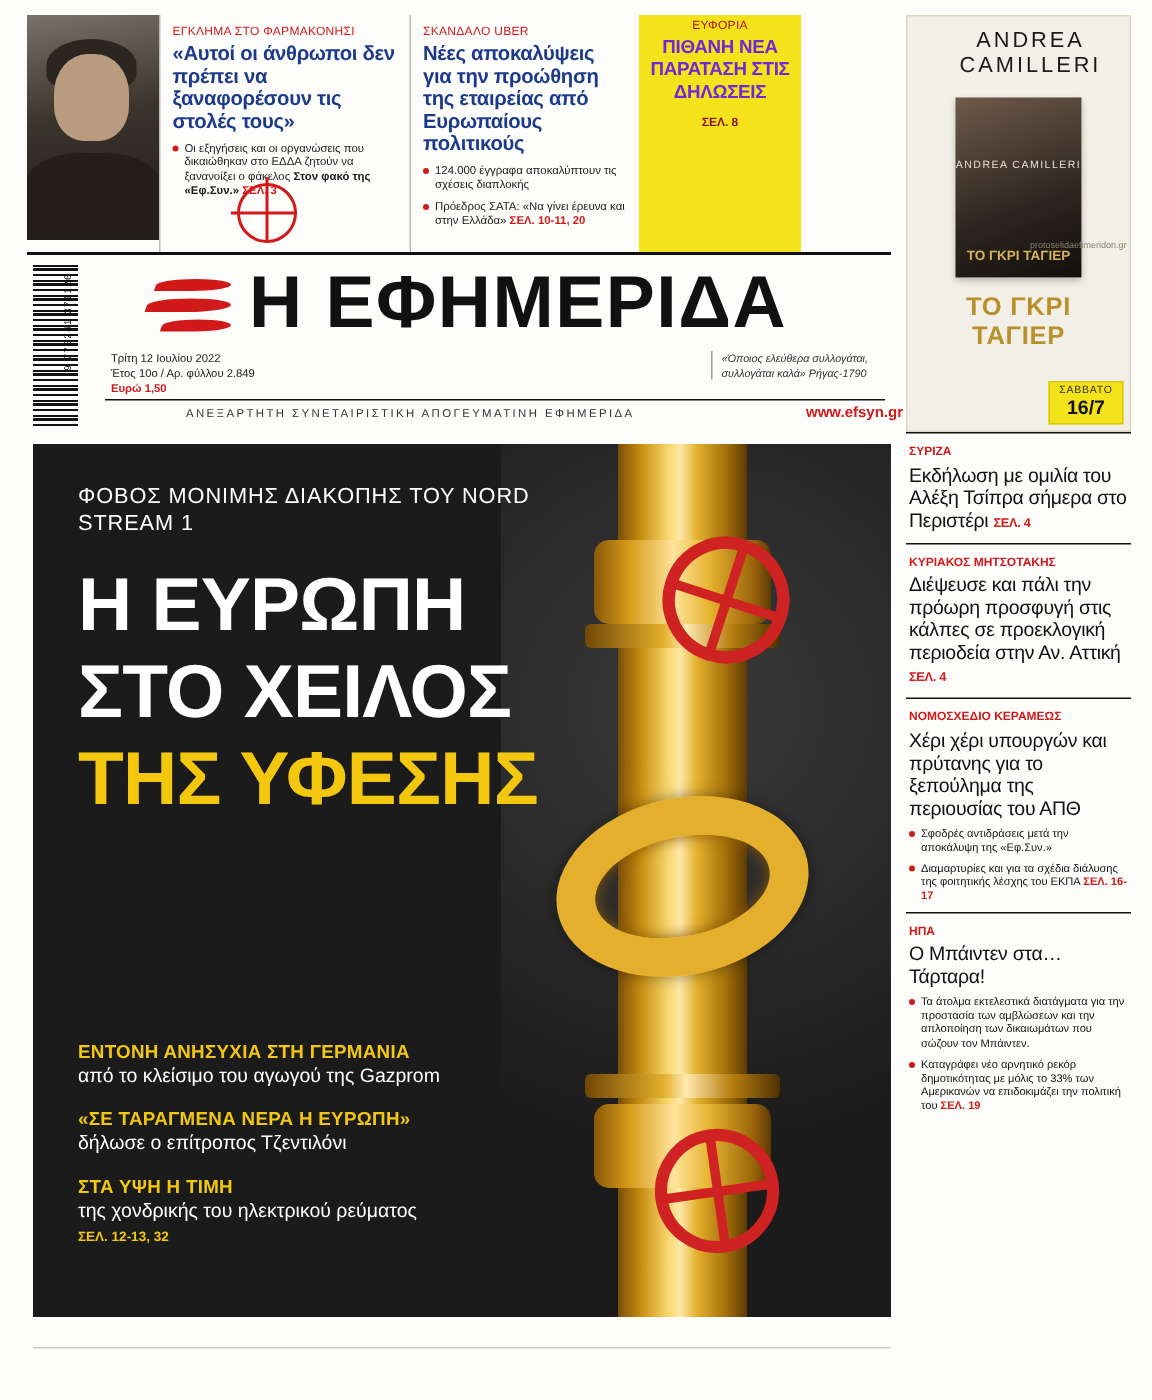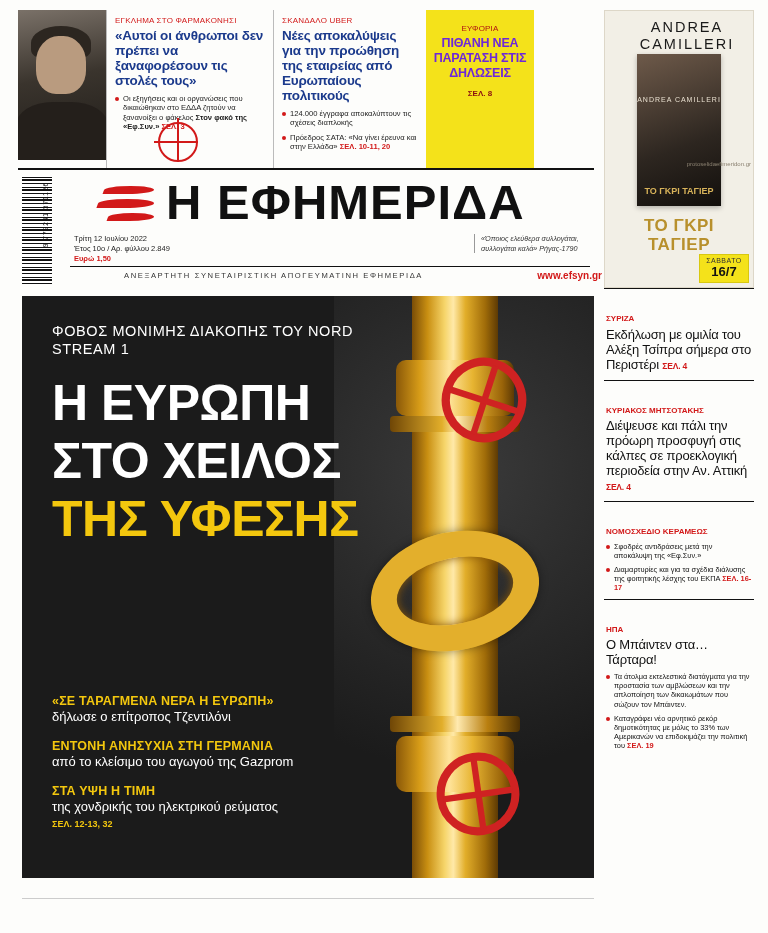--- a/index.html
+++ b/index.html
@@ -119,21 +119,21 @@
     position: absolute;
     background: #d21919;
   }
   .target-icon:before { left: 50%; top: -6px; width: 2px; height: 44px; margin-left: -1px; }
   .target-icon:after { top: 50%; left: -6px; height: 2px; width: 44px; margin-top: -1px; }
 
   
   .ts-yellow {
     width: 96px;
     background: #f4e21a;
-    padding: 12px 6px;
+    padding: 0 6px;
     align-self: stretch;
   }
   .ts-yellow .kicker { color: #b01212; text-align: center; }
   .ts-yellow .yhead {
     color: #6d28d9;
     font-weight: bold;
     font-size: 12.5px;
     line-height: 15px;
     text-align: center;
     letter-spacing: -0.2px;
@@ -389,23 +389,23 @@
   .ad-author {
     text-align: center;
     font-size: 14.5px;
     letter-spacing: 2px;
     color: #1a1a1a;
     margin-top: 8px;
     line-height: 17px;
     padding-left: 16px;
   }
   .ad-cover {
-    margin: 1px auto 0 auto;
+    margin: 12px auto 0 auto;
     width: 84px;
-    height: 152px;
+    height: 120px;
     background: linear-gradient(160deg,#6e5a4a 0%, #2d2620 60%, #120f0c 100%);
     position: relative;
     box-shadow: 0 2px 5px #0004;
   }
   .ad-cover .cv-t {
     position: absolute;
     left: 0; right: 0; top: 42px;
     text-align: center;
     color: #e8dfcf;
     font-size: 7px;
@@ -442,21 +442,21 @@
     width: 48px;
     background: #f4e21a;
     border: 1px solid #d8c810;
     text-align: center;
     padding: 2px 0 3px 0;
   }
   .ad-date .d1 { font-size: 7px; color: #333; letter-spacing: .5px; }
   .ad-date .d2 { font-size: 13px; font-weight: bold; color: #111; }
 
   .rail-item {
-    padding: 25px 2px 6px 2px;
+    padding: 7px 2px 6px 2px;
     border-top: 1px solid #111;
   }
   .rail-item:first-of-type { border-top: none; }
   .ri-kicker {
     color: #d21919;
     font-weight: bold;
     font-size: 8px;
     margin-bottom: 3px;
     line-height: 9.5px;
   }
@@ -584,26 +584,26 @@
       <div class="overline">ΦΟΒΟΣ ΜΟΝΙΜΗΣ ΔΙΑΚΟΠΗΣ ΤΟΥ NORD STREAM 1</div>
       <div class="bighead">
         <div>Η ΕΥΡΩΠΗ</div>
         <div>ΣΤΟ ΧΕΙΛΟΣ</div>
         <div class="yellow">ΤΗΣ ΥΦΕΣΗΣ</div>
       </div>
     </div>
 
     <div class="subitems">
       <div class="si">
+        <div class="t">ΕΝΤΟΝΗ ΑΝΗΣΥΧΙΑ ΣΤΗ ΓΕΡΜΑΝΙΑ</div>
+        <div class="d">από το κλείσιμο του αγωγού της Gazprom</div>
+      </div>
+      <div class="si">
         <div class="t">«ΣΕ ΤΑΡΑΓΜΕΝΑ ΝΕΡΑ Η ΕΥΡΩΠΗ»</div>
         <div class="d">δήλωσε ο επίτροπος Τζεντιλόνι</div>
-      </div>
-      <div class="si">
-        <div class="t">ΕΝΤΟΝΗ ΑΝΗΣΥΧΙΑ ΣΤΗ ΓΕΡΜΑΝΙΑ</div>
-        <div class="d">από το κλείσιμο του αγωγού της Gazprom</div>
       </div>
       <div class="si">
         <div class="t">ΣΤΑ ΥΨΗ Η ΤΙΜΗ</div>
         <div class="d">της χονδρικής του ηλεκτρικού ρεύματος</div>
         <div class="pg">ΣΕΛ. 12-13, 32</div>
       </div>
     </div>
   </div>
 
   <div class="bottomrule"></div>
@@ -641,20 +641,21 @@
     <div class="rail-item">
       <div class="ri-kicker">ΚΥΡΙΑΚΟΣ ΜΗΤΣΟΤΑΚΗΣ</div>
       <div class="ri-head">
         <span>Διέψευσε και πάλι την πρόωρη προσφυγή στις κάλπες σε προεκλογική περιοδεία στην Αν. Αττική</span>
         <span class="sel">ΣΕΛ. 4</span>
       </div>
     </div>
 
     <div class="rail-item">
       <div class="ri-kicker">ΝΟΜΟΣΧΕΔΙΟ ΚΕΡΑΜΕΩΣ</div>
+      <div class="ri-head">Χέρι χέρι υπουργών και πρύτανης για το ξεπούλημα της περιουσίας του ΑΠΘ</div>
       <div class="ri-bullet">Σφοδρές αντιδράσεις μετά την αποκάλυψη της «Εφ.Συν.»</div>
       <div class="ri-bullet">
         <span>Διαμαρτυρίες και για τα σχέδια διάλυσης της φοιτητικής λέσχης του ΕΚΠΑ</span>
         <span class="sel">ΣΕΛ. 16-17</span>
       </div>
     </div>
 
     <div class="rail-item">
       <div class="ri-kicker">ΗΠΑ</div>
       <div class="ri-head">Ο Μπάιντεν στα… Τάρταρα!</div>

